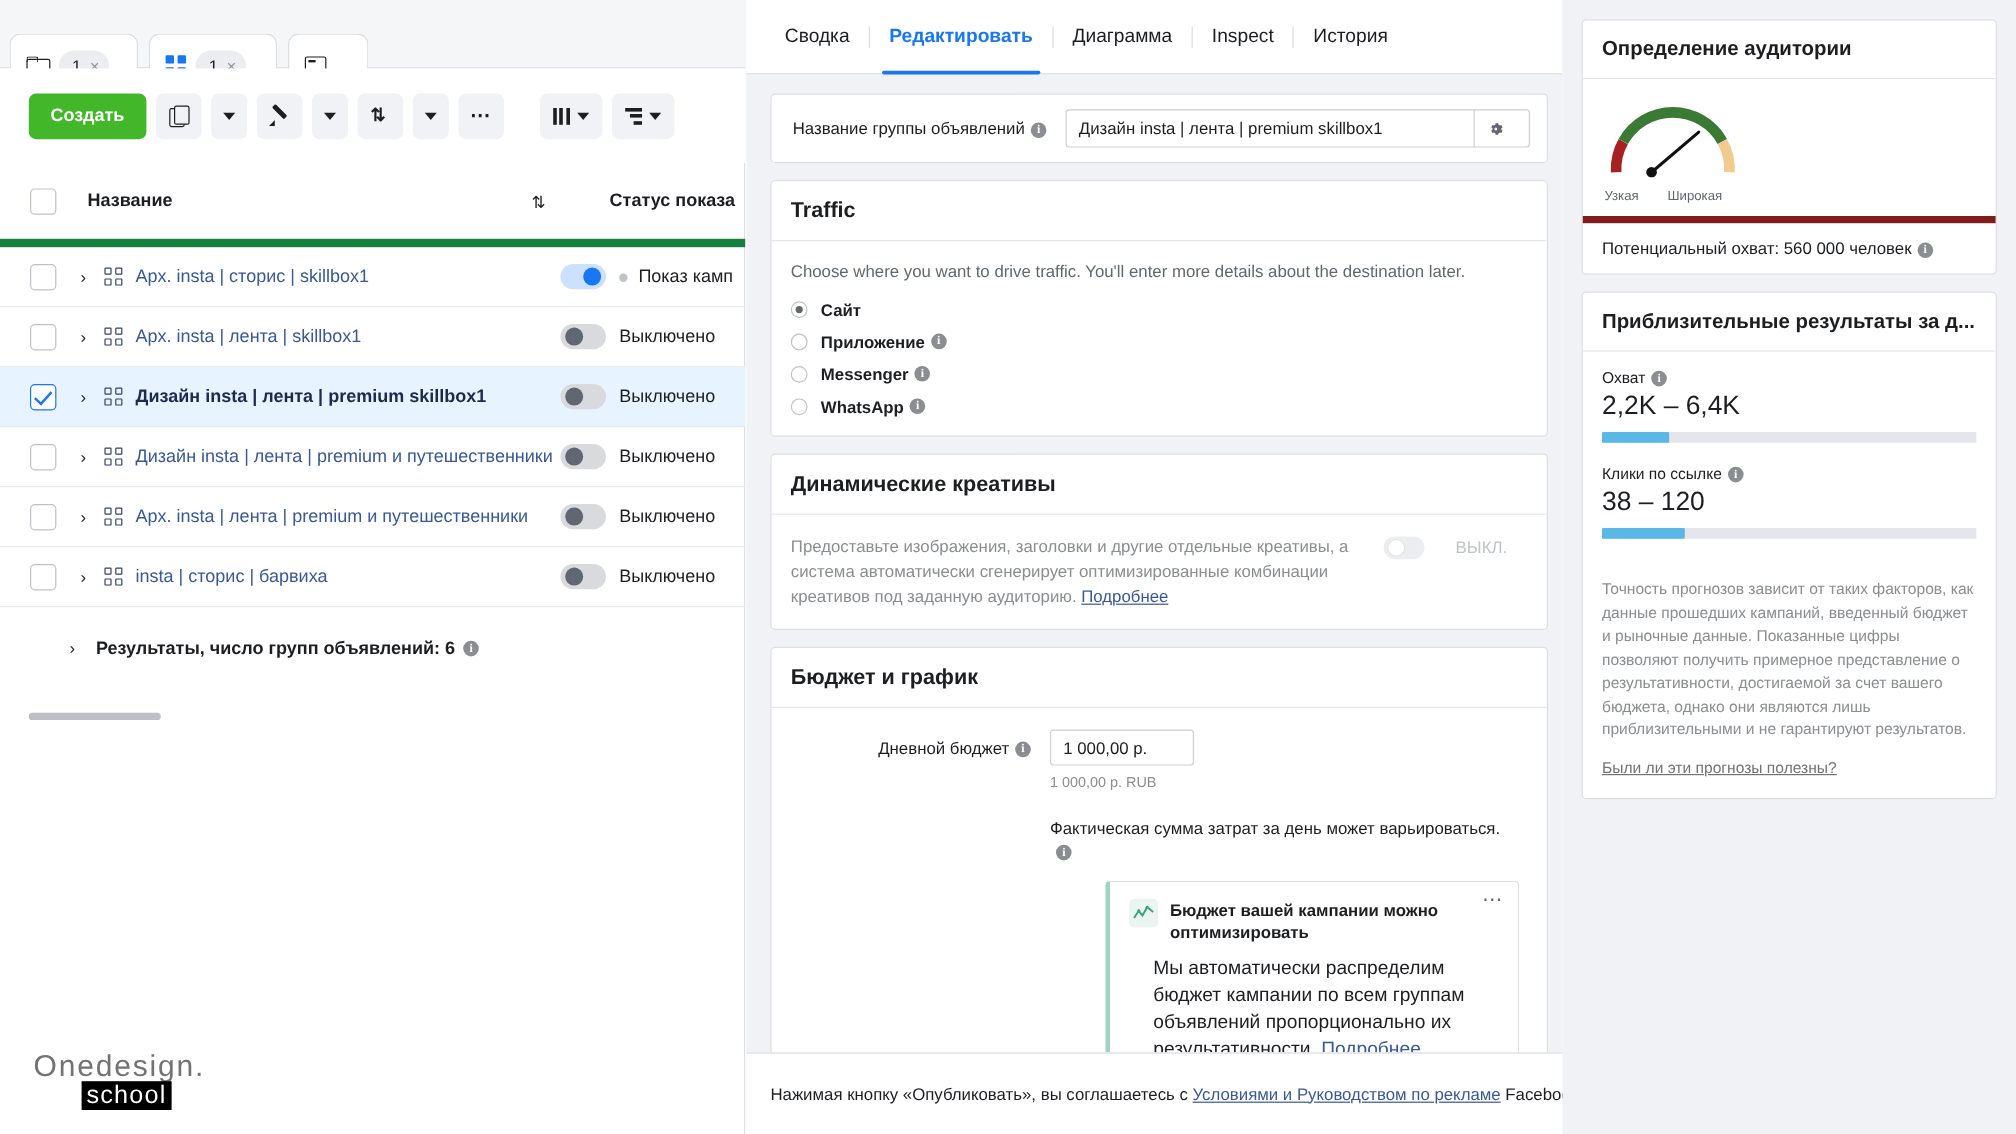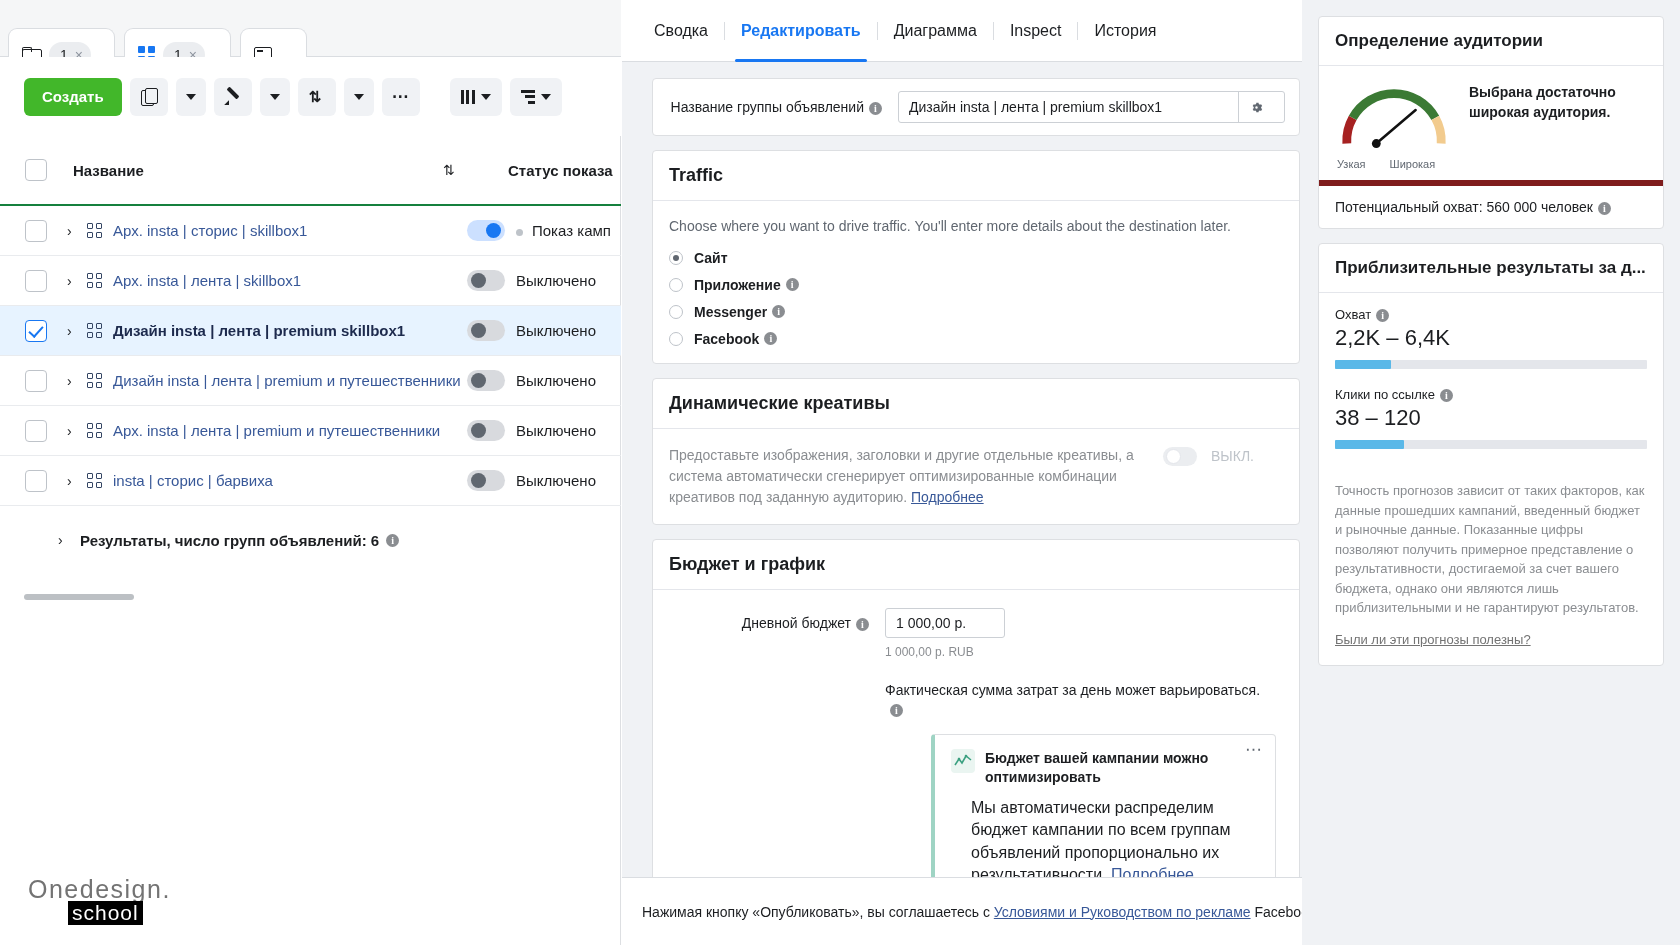--- a/index.html
+++ b/index.html
@@ -90,21 +90,21 @@
   .icon-cols{display:flex;gap:2.5px;}
   .icon-cols i{width:3px;height:14px;background:#1c1e21;display:block;}
   .icon-rows{display:flex;flex-direction:column;gap:2.5px;align-items:flex-end;}
   .icon-rows i{height:3px;background:#1c1e21;display:block;}
   .icon-rows i:nth-child(1){width:14px;}
   .icon-rows i:nth-child(2){width:10px;}
   .icon-rows i:nth-child(3){width:7px;}
 
   #table-head {
     position:absolute; left:0; top:136px; width:621px; height:70px;
-    border-bottom:2px solid #15803d;
+    border-bottom:7px solid #15803d;
     display:flex; align-items:center;
   }
   .chk {
     width:22px;height:22px;border:1px solid #bec3c9;border-radius:4px;background:#fff;
     flex:none; position:relative;
   }
   .chk.checked{border-color:#1877f2;}
   .chk.checked:after{content:"";position:absolute;left:6px;top:2px;width:6px;height:12px;
      border:solid #1877f2;border-width:0 2px 2px 0;transform:rotate(42deg);}
   #table-head .chk { margin-left:25px; }
@@ -158,21 +158,21 @@
     display:flex;align-items:center;padding-left:16px;
   }
   .ctab {
     padding:0 16px; height:62px; display:flex;align-items:center;
     font-size:16px;color:#1c1e21;cursor:pointer;position:relative;
   }
   .ctab.active{color:#1877f2;font-weight:bold;}
   .ctab.active:after{content:"";position:absolute;left:10px;right:10px;bottom:0;height:3px;background:#1877f2;border-radius:2px;}
   .ctab-sep{width:1px;height:18px;background:#dadde1;}
 
-  #center-scroll { position:absolute;left:14px;top:62px;width:680px;height:815px;overflow:hidden;padding:16px 16px 0 16px;}
+  #center-scroll { position:absolute;left:4px;top:62px;width:680px;height:815px;overflow:hidden;padding:16px 16px 0 16px;}
   .card { background:#fff;border:1px solid #dddfe2;border-radius:4px;margin-bottom:14px; }
   .card-head { padding:14px 16px; border-bottom:1px solid #e4e6eb; font-size:18px; font-weight:bold; }
   .card-body { padding:16px; }
 
   .field-row { display:flex; align-items:center; padding:12px 14px; }
   .field-label { font-size:14px;color:#1c1e21;text-align:right;width:215px;flex:none; }
   .info-i {
     display:inline-flex;align-items:center;justify-content:center;
     width:13px;height:13px;border-radius:50%;background:#8a8d91;color:#fff;
     font-size:10px;font-weight:bold;font-style:normal;margin-left:5px;vertical-align:middle;
@@ -187,21 +187,21 @@
 
   .helper-text { font-size:14px;color:#606770;margin-bottom:14px;line-height:1.35; }
   .radio-line { display:flex;align-items:center;margin-bottom:11px; }
   .radio { width:14px;height:14px;border:1px solid #bec3c9;border-radius:50%;background:#fff;flex:none;position:relative;}
   .radio.sel:after{content:"";position:absolute;left:3px;top:3px;width:6px;height:6px;border-radius:50%;background:#606770;}
   .radio-label{margin-left:11px;font-size:14px;font-weight:bold;}
 
   .dyn-body{display:flex;align-items:flex-start;padding:16px;}
   .dyn-text{flex:1;font-size:14px;color:#8a8d91;line-height:1.5;max-width:480px;}
   .link{color:#385898;}
-  .dyn-toggle{display:flex;align-items:center;gap:14px;margin-left:14px;margin-top:2px;}
+  .dyn-toggle{display:flex;align-items:center;gap:26px;margin-left:14px;margin-top:2px;}
   .toggle-off-lite{width:34px;height:19px;border-radius:10px;background:#ebedf0;position:relative;display:block;}
   .toggle-off-lite i{position:absolute;top:2px;left:2.5px;width:15px;height:15px;border-radius:50%;background:#fff;border:1px solid #e4e6eb;display:block;}
   .dyn-off-label{font-size:14px;color:#bec3c9;}
 
   .budget-row{display:flex;padding:18px 16px 0 16px;}
   .budget-label{width:200px;text-align:right;font-size:14px;color:#1c1e21;flex:none;padding-top:7px;}
   .budget-right{margin-left:16px;flex:1;}
   .budget-input{width:120px;height:30px;border:1px solid #ccd0d5;border-radius:3px;display:flex;align-items:center;padding:0 10px;font-size:14px;}
   .budget-sub{font-size:12px;color:#8a8d91;margin-top:7px;}
   .budget-note{font-size:14px;margin-top:22px;line-height:1.4;}
@@ -489,21 +489,21 @@
           <span class="radio-label">Приложение</span>
           <span class="info-i">i</span>
         </div>
         <div class="radio-line">
           <span class="radio"></span>
           <span class="radio-label">Messenger</span>
           <span class="info-i">i</span>
         </div>
         <div class="radio-line" style="margin-bottom:0">
           <span class="radio"></span>
-          <span class="radio-label">Facebook</span>
+          <span class="radio-label">WhatsApp</span>
           <span class="info-i">i</span>
         </div>
       </div>
     </div>
 
     <div class="card">
       <div class="card-head">Динамические креативы</div>
       <div class="dyn-body">
         <div class="dyn-text">
           <span>Предоставьте изображения, заголовки и другие отдельные креативы, а система автоматически сгенерирует оптимизированные комбинации креативов под заданную аудиторию. </span><a class="link" href="#">Подробнее</a>
@@ -569,21 +569,20 @@
           <path d="M18 36 A48 48 0 0 1 102 36" stroke="#3b7a34" stroke-width="9" fill="none"></path>
           <path d="M102 36 A48 48 0 0 1 108 62" stroke="#f2cb8e" stroke-width="9" fill="none"></path>
           <line x1="42" y1="62" x2="82" y2="28" stroke="#111" stroke-width="2.6" stroke-linecap="round"></line>
           <circle cx="42" cy="62" r="4.5" fill="#111"></circle>
         </svg>
         <div class="gauge-labels">
           <span class="gauge-narrow">Узкая</span>
           <span class="gauge-wide">Широкая</span>
         </div>
       </div>
-      <div class="gauge-text">Выбрана достаточно широкая аудитория.</div>
     </div>
     <div class="reach-line"><span>Потенциальный охват: 560 000 человек</span><span class="info-i">i</span></div>
   </div>
 
   <div class="rcard">
     <div class="rcard-head">Приблизительные результаты за д...</div>
 
     <div class="metric">
       <div class="metric-label"><span>Охват</span><span class="info-i">i</span></div>
       <div class="metric-val">2,2K – 6,4K</div>

